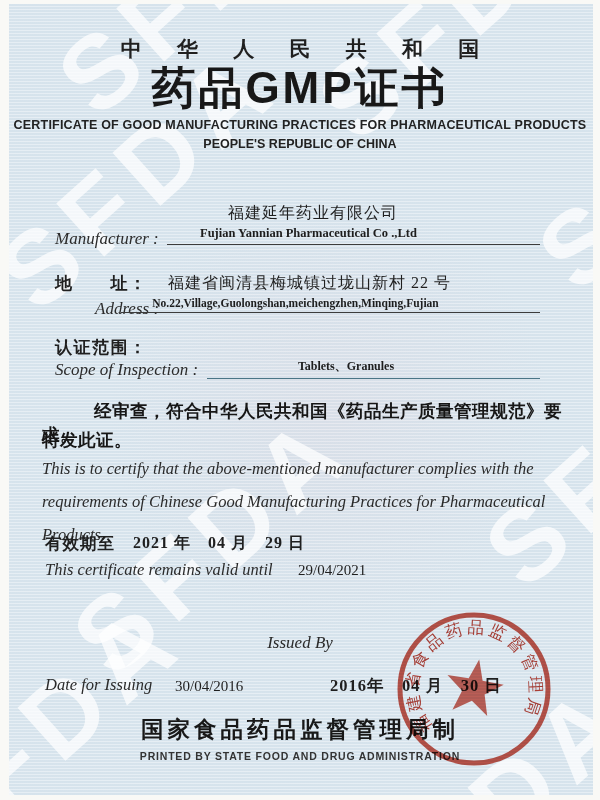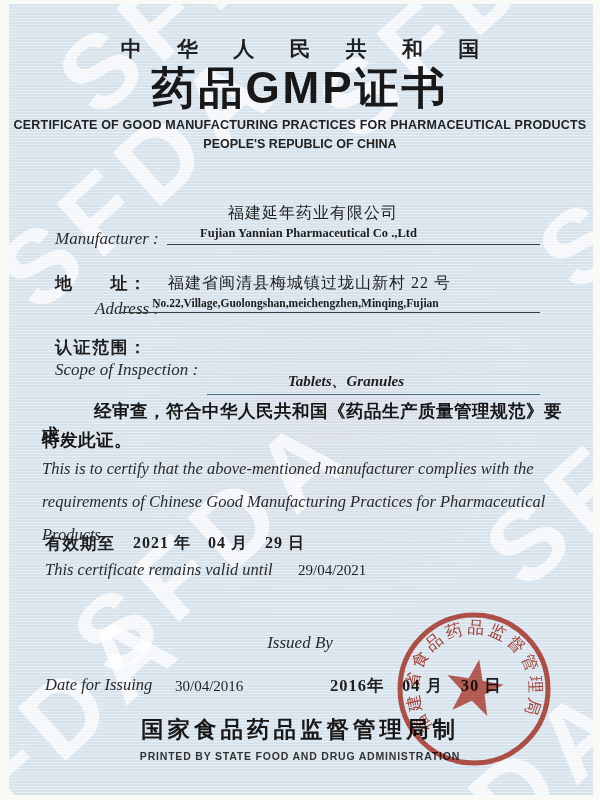--- a/index.html
+++ b/index.html
@@ -49,21 +49,21 @@
   .lbl-cn{position:absolute;left:55px;font-size:17px;font-weight:bold;letter-spacing:1.5px;}
   .val-cn{position:absolute;font-size:16px;letter-spacing:1px;}
   .lbl-en{position:absolute;left:55px;font-size:17px;}
   .uline{position:absolute;border-bottom:1.5px solid #3c3c3c;text-align:center;
          font-size:12.5px;padding-bottom:3px;color:#1d1d1d;}
   .row-mfr-cn{top:202px;} .row-mfr-val{left:228px;top:203px;}
   .row-mfr-en{top:229px;} .mfr-line{left:167px;top:226px;width:373px;padding-right:90px;box-sizing:border-box;}
   .row-addr-cn{top:272px;} .row-addr-val{left:168px;top:273px;}
   .row-addr-en{top:299px;margin-left:40px;} .addr-line{left:121px;top:297px;width:419px;padding-right:70px;box-sizing:border-box;font-size:11.5px;}
   .row-scope-cn{top:336px;} .row-scope-val{left:282px;top:337px;font-size:15.5px;}
-  .row-scope-en{top:360px;} .scope-line{left:207px;top:372px;width:333px;padding-right:55px;box-sizing:border-box;font-size:15px;border-bottom-color:#4a7586;font-style:italic;}
+  .row-scope-en{top:360px;} .scope-line{left:207px;top:358px;width:333px;padding-right:55px;box-sizing:border-box;font-size:12px;border-bottom-color:#4a7586;}
   
   .stmt-cn1{left:42px;top:399px;width:530px;font-size:17.5px;font-weight:600;letter-spacing:0.5px;text-indent:52px;color:#161616;}
   .stmt-cn2{left:42px;top:428px;font-size:17.5px;font-weight:600;letter-spacing:0.5px;color:#161616;}
   .stmt-en{left:42px;top:452px;width:524px;font-size:16.5px;line-height:33px;}
   
   .valid-cn-lbl{left:45px;top:533px;font-size:16.5px;font-weight:bold;letter-spacing:1px;}
   .valid-cn-date{left:133px;top:533px;font-size:16px;font-weight:600;letter-spacing:1px;}
   .valid-en-lbl{left:45px;top:560px;font-size:16.5px;}
   .valid-en-date{left:298px;top:562px;font-size:15px;}
   

